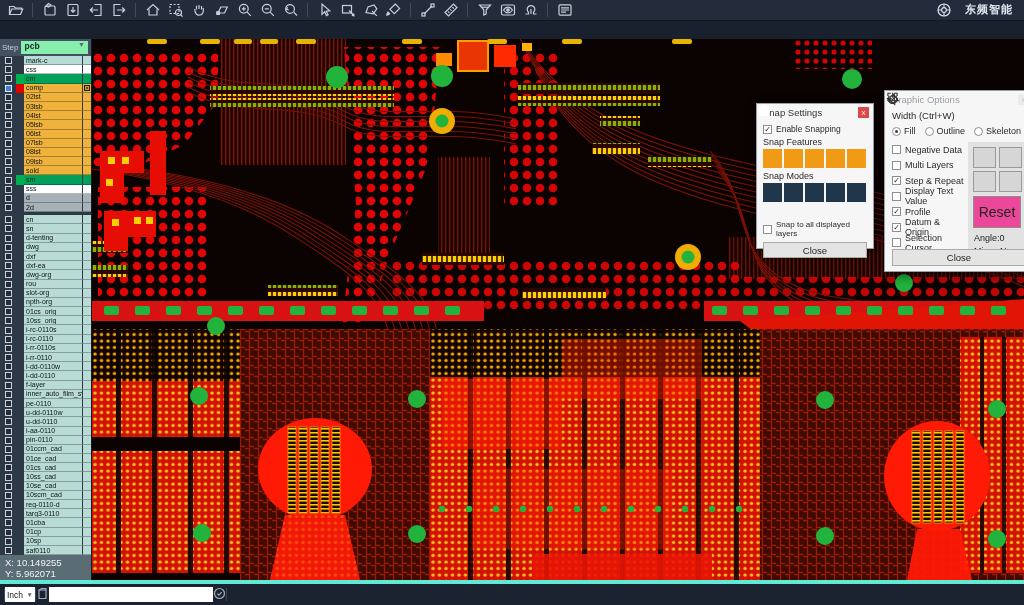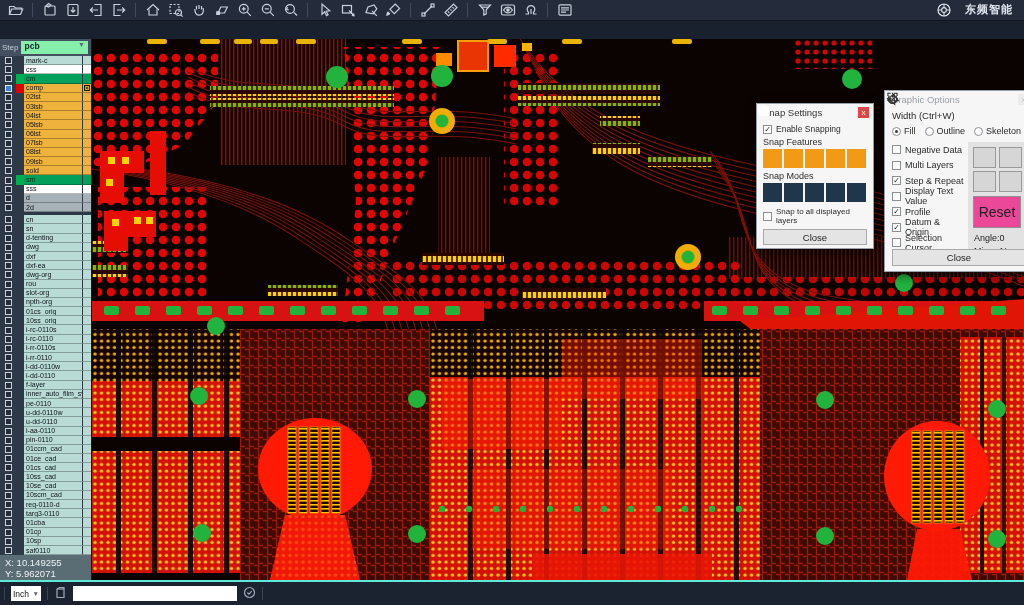--- a/index.html
+++ b/index.html
@@ -93,22 +93,22 @@
   .gpanel{width:58px;background:#e2e2e2;padding:5px 4px;display:flex;flex-direction:column;align-items:center;gap:4px}
   .tgrid{display:grid;grid-template-columns:23px 23px;gap:3px}
   .tfbtn{width:23px;height:21px;background:#d6d6d6;border:1px solid #9a9a9a;display:flex;align-items:center;justify-content:center}
   .tfbtn svg{stroke:#333;fill:none;stroke-width:1.3}
   .resetbtn{width:48px;height:32px;background:#ec4899;border:1px solid #8f8f8f;font-size:14px;color:#222;
     display:flex;align-items:center;justify-content:center}
   .ginfo{font-size:9px;line-height:13px;align-self:flex-start;padding-left:2px;color:#222}
   .gopt .closebtn{position:absolute;left:7px;right:7px;bottom:5px;height:17px}
 
   
-  .bottombar{position:absolute;left:0;right:0;bottom:0;height:25px;background:#1b2330;border-top:2px solid #5eead4;
-    display:flex;align-items:center;padding-left:4px;gap:6px}
+  .bottombar{position:absolute;left:0;right:0;bottom:0;height:25px;background:#1b2330;border-top:4px solid #5eead4;
+    display:flex;align-items:center;padding-left:4px;}
   .bsep{width:1px;height:13px;background:#3a4454}
   .unitsel{width:30px;height:15px;background:#fff;font-size:8.5px;color:#222;display:flex;align-items:center;
     justify-content:space-between;padding:0 2px}
   .unitsel .chev{color:#667;font-size:6.5px}
   .bicon svg{stroke:#9fabbc;fill:none;stroke-width:1.2}
   .cmdinput{width:164px;height:15px;background:#fff;border:1px solid #fff;font-size:9px;padding:0 3px;outline:none}
 </style>
 </head>
 <body>
 
@@ -1038,21 +1038,21 @@
                   <rect x="3.5" y="6" width="11" height="6" rx="3"></rect>
                   <circle cx="7" cy="9" r="1.4" fill="#fff" stroke="none"></circle>
                 </svg>
               </span>
               <span class="modbtn">
                 <svg width="14" height="14" viewBox="0 0 17 17">
                   <path d="M4 14V7l4-3h6v10z"></path>
                 </svg>
               </span>
             </div>
-          <div class="cbrow" style="margin-top:5px">
+          <div class="cbrow" style="margin-top:18px">
             <span class="cb"></span>
             <span class="cbl" style="font-size:8px">Snap to all displayed layers</span>
           </div>
         </div>
         <div class="closebtn">Close</div>
       </div>
 
       <div class="dialog gopt">
         <div class="dtitle">
           <span>Graphic Options</span>

